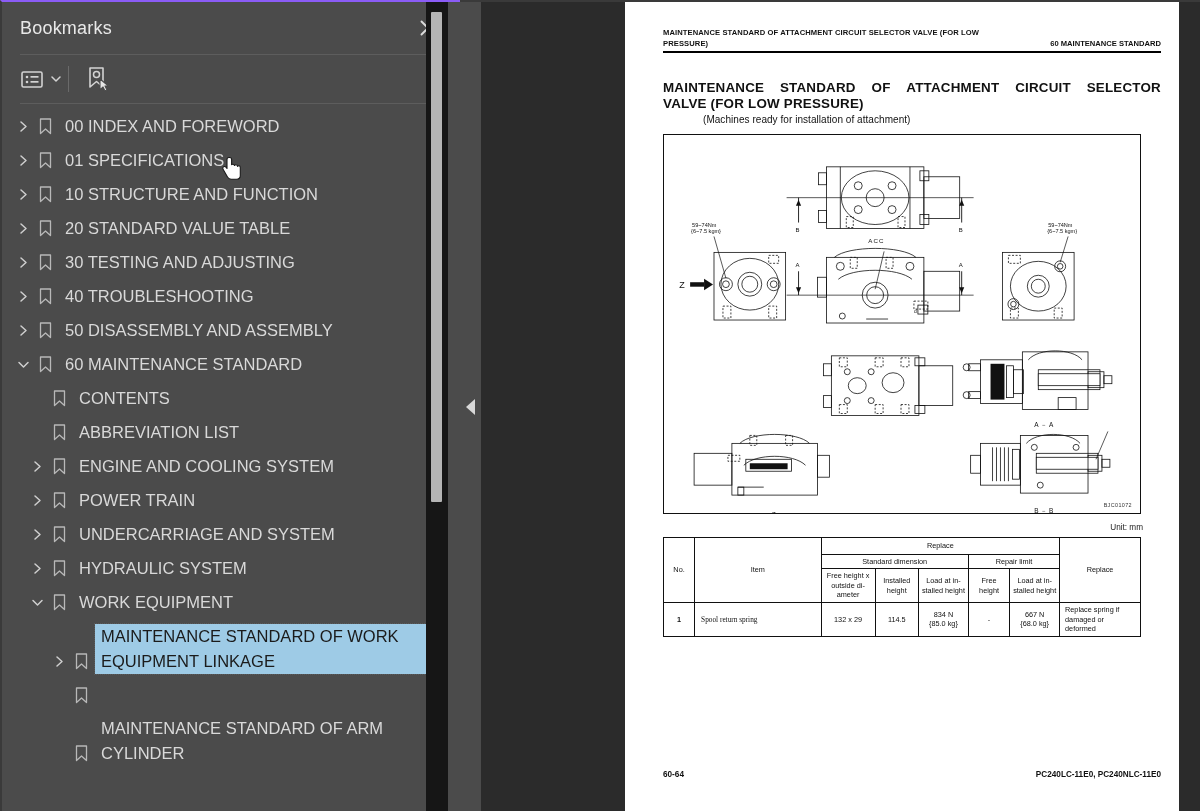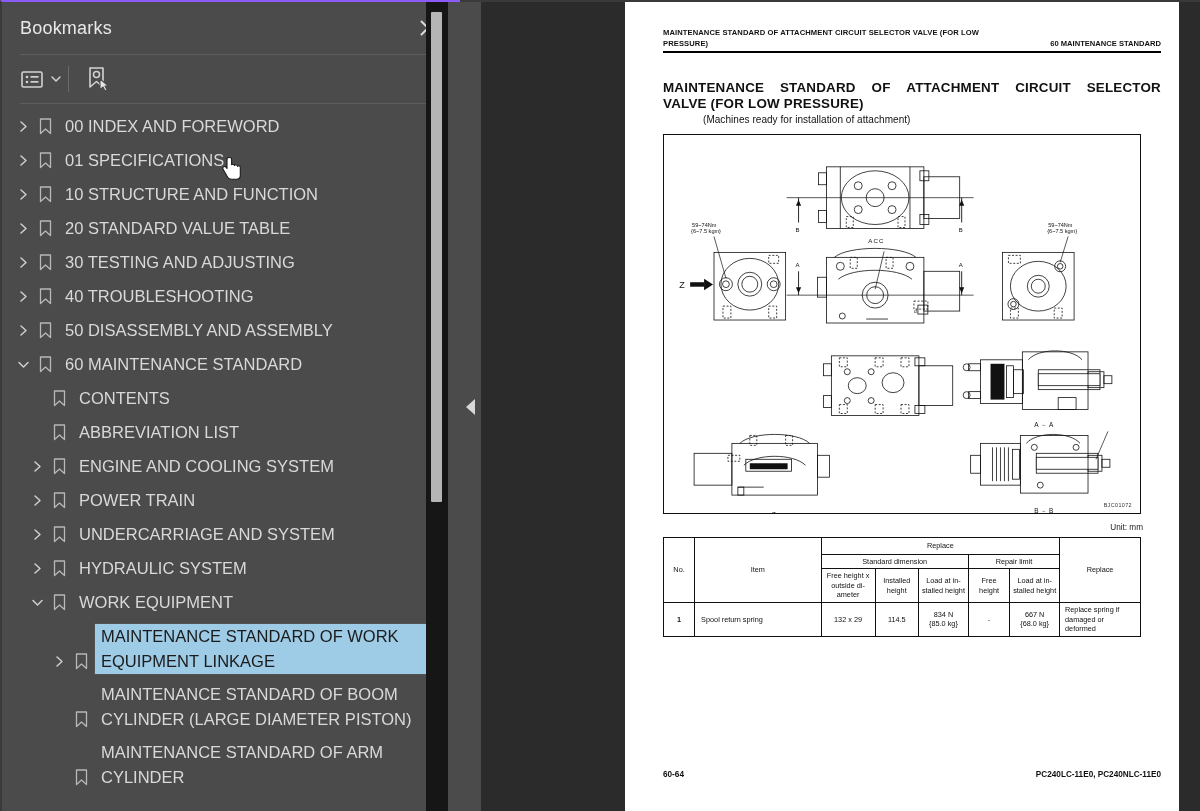--- a/index.html
+++ b/index.html
@@ -207,21 +207,21 @@
   }
   table.spec td, table.spec th {
     border: 0.9px solid #111;
     text-align: center; vertical-align: middle;
     padding: 2px 2px;
     font-weight: normal;
   }
   table.spec tr.head-main td { padding: 3px 2px; }
   table.spec td.outer-top { border-top: 1.6px solid #111; }
   table.spec td.outer-bot { border-bottom: 1.6px solid #111; }
-  table.spec td.item-cell { text-align: left; padding-left: 6px; }
+  table.spec td.item-cell { text-align: left; padding-left: 6px; font-family: Liberation Serif, serif; }
   table.spec td.remedy-cell { text-align: left; padding-left: 5px; padding-right: 4px; }
   table.spec td.no-cell { font-weight: bold; }
 
   
   #doc-footer {
     position: absolute; left: 38px; right: 18px; bottom: 34px;
     display: flex; justify-content: space-between;
     font-size: 8.2px; font-weight: bold;
   }
 
@@ -480,21 +480,20 @@
             </span>
             <span class="bm-label">MAINTENANCE STANDARD OF WORK EQUIPMENT LINKAGE</span>
           </div>
           <div class="bm-row lvl2">
             <span class="twisty empty"></span>
             <span class="bmk-icon">
               <svg width="13" height="17" viewBox="0 0 13 17">
                 <path d="M1.5 1 L11.5 1 L11.5 15.5 L6.5 11 L1.5 15.5 Z" fill="none" stroke="#b8b8b8" stroke-width="1.3" stroke-linejoin="round"></path>
               </svg>
             </span>
-            <span class="bm-label">MAINTENANCE STANDARD OF BOOM CYLINDER (LARGE DIAMETER PISTON)</span>
           </div>
           <div class="bm-row lvl2">
             <span class="twisty empty"></span>
             <span class="bmk-icon">
               <svg width="13" height="17" viewBox="0 0 13 17">
                 <path d="M1.5 1 L11.5 1 L11.5 15.5 L6.5 11 L1.5 15.5 Z" fill="none" stroke="#b8b8b8" stroke-width="1.3" stroke-linejoin="round"></path>
               </svg>
             </span>
             <span class="bm-label">MAINTENANCE STANDARD OF ARM CYLINDER</span>
           </div>

